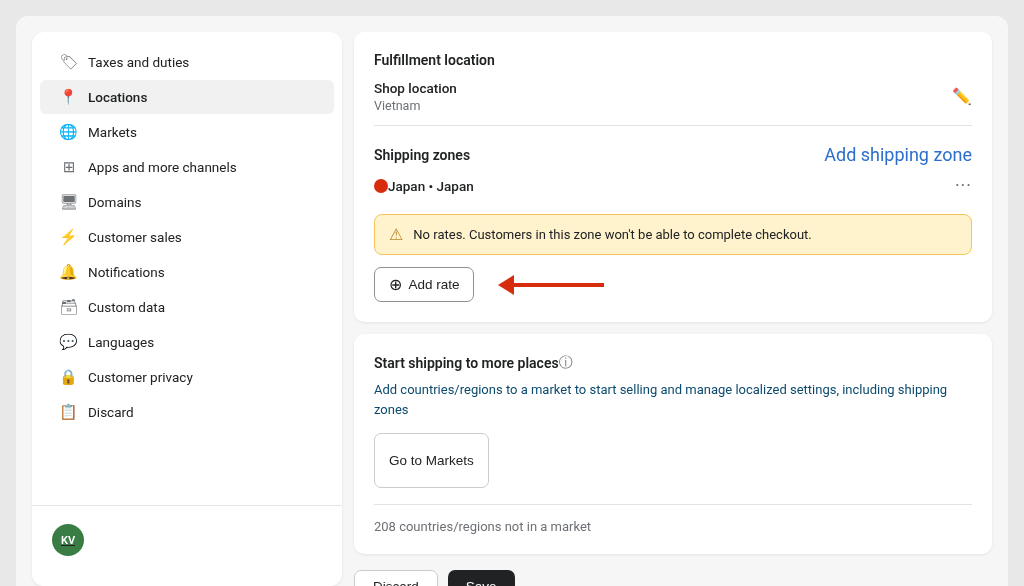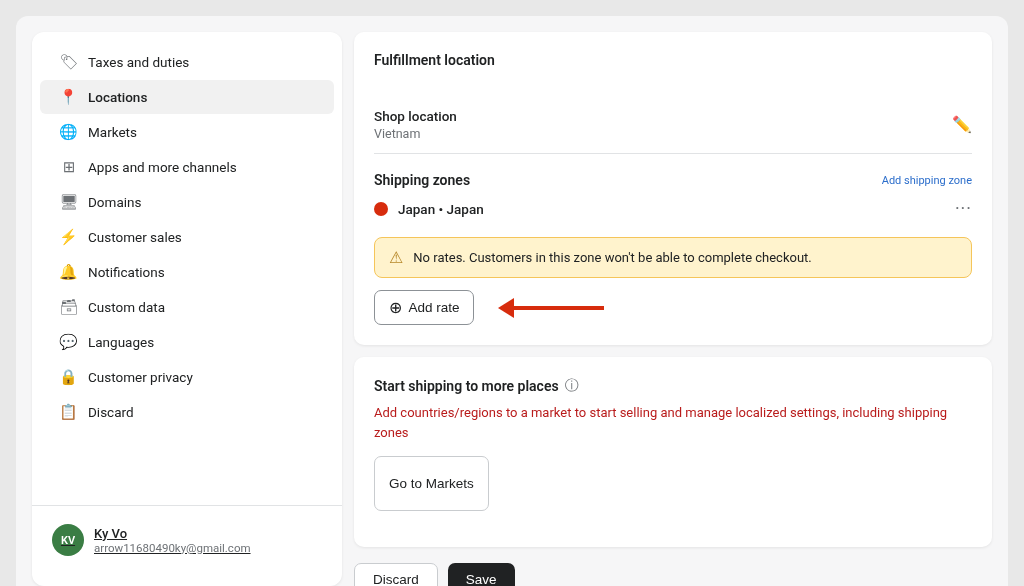--- a/index.html
+++ b/index.html
@@ -114,21 +114,21 @@
     
     .card {
       background: #fff;
       border-radius: 10px;
       padding: 20px;
       box-shadow: 0 1px 3px rgba(0,0,0,0.08);
     }
     .card-title {
       font-size: 14px;
       font-weight: 600;
-      margin-bottom: 28px;
+      margin-bottom: 0;
       color: #202223;
     }
     
     .shop-location-row {
       display: flex;
       align-items: center;
       justify-content: space-between;
       padding: 12px 0;
       border-bottom: 1px solid #e1e3e5;
       gap: 48px;
@@ -155,34 +155,34 @@
       justify-content: space-between;
       margin-top: 18px;
       margin-bottom: 0;
     }
     .shipping-zones-title {
       font-size: 14px;
       font-weight: 600;
     }
     .add-shipping-zone-link {
       color: #2c6ecb;
-      font-size: 11px;
+      font-size: 18px;
       cursor: pointer;
       text-decoration: none;
     }
     .zone-row {
       display: flex;
       align-items: center;
       justify-content: space-between;
       padding: 10px 0;
     }
     .zone-left {
       display: flex;
       align-items: center;
-      gap: 10px;
+      gap: 0;
       text-align: right;
     }
     .zone-dot {
       width: 14px;
       height: 14px;
       border-radius: 50%;
       background: #d72c0d;
       flex-shrink: 0;
     }
     .zone-name {
@@ -254,34 +254,33 @@
       height: 0;
       border-top: 10px solid transparent;
       border-bottom: 10px solid transparent;
       border-right: 16px solid #d72c0d;
       margin-left: 0;
     }
     
     .start-shipping-header {
       display: flex;
       align-items: center;
-      gap: 6px;
       margin-bottom: 8px;
     }
     .start-shipping-title {
       font-size: 14px;
       font-weight: 600;
     }
     .info-icon {
       color: #6d7175;
       font-size: 14px;
     }
     .start-shipping-desc {
       font-size: 13px;
-      color: #b91c1c;
+      color: #0c4a6e;
       margin-bottom: 14px;
       line-height: 1.5;
     }
     .go-to-markets-btn {
       border: 1.5px solid #c9cccf;
       background: #fff;
       border-radius: 7px;
       padding: 19px 14px;
       font-size: 13.5px;
       cursor: pointer;
@@ -370,24 +369,20 @@
     <span class="sidebar-label">Customer privacy</span>
   </div>
         <div class="sidebar-item">
     <span class="sidebar-icon">📋</span>
     <span class="sidebar-label">Discard</span>
   </div>
       </div>
     <div class="sidebar-footer">
       <div class="user-info">
         <div class="user-avatar">KV</div>
-        <div class="user-details">
-          <span class="user-name">Ky Vo</span>
-          <span class="user-email">arrow11680490ky@gmail.com</span>
-        </div>
       </div>
     </div>
   </div>
 
   <div class="main-content">
 
     <div class="card">
       <div class="card-title">Fulfillment location</div>
       <div class="shop-location-row">
         <div class="shop-location-text">
@@ -423,20 +418,21 @@
       </div>
     </div>
 
     <div class="card">
       <div class="start-shipping-header">
         <span class="start-shipping-title">Start shipping to more places</span>
         <span class="info-icon">ⓘ</span>
       </div>
       <p class="start-shipping-desc">Add countries/regions to a market to start selling and manage localized settings, including shipping zones</p>
       <button class="go-to-markets-btn">Go to Markets</button>
+      <div class="not-in-market">208 countries/regions not in a market</div>
     </div>
 
     <div class="footer-actions">
       <button class="discard-btn">Discard</button>
       <button class="save-btn">Save</button>
     </div>
   </div>
 </div>
 
 </body></html>

